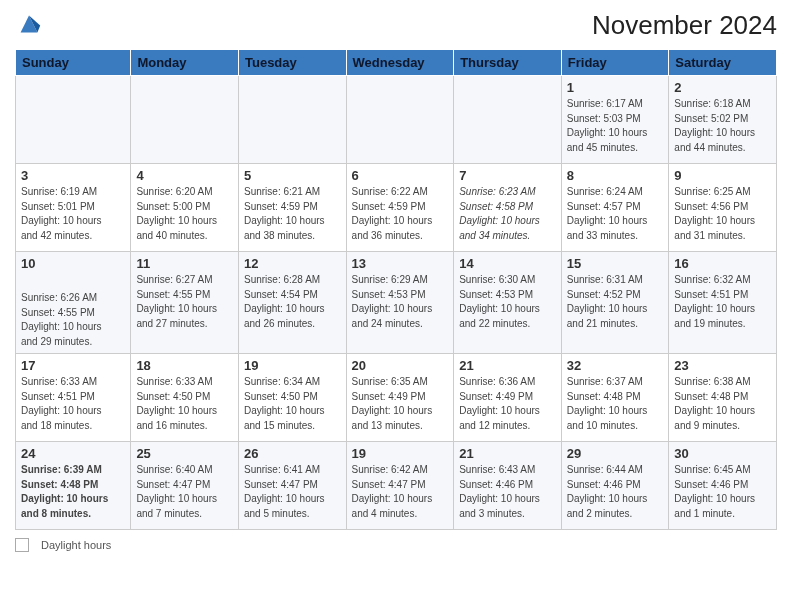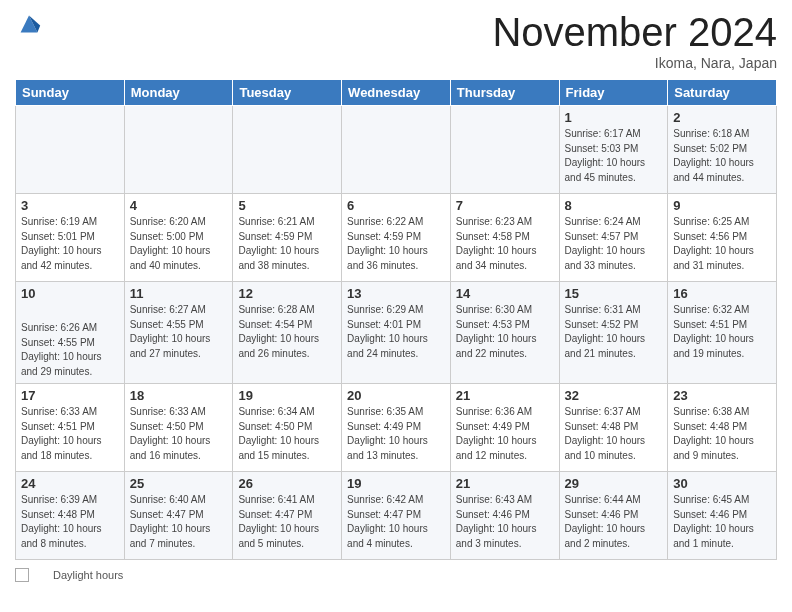--- a/index.html
+++ b/index.html
@@ -24,35 +24,35 @@
     .logo-general { color: #333; }
     .logo-blue { color: #3a7abf; }
     .logo-icon {
       width: 28px;
       height: 28px;
     }
     .title-block {
       text-align: right;
     }
     .month-title {
-      font-size: 40px;
+      font-size: 26px;
       font-weight: normal;
       color: #222;
     }
     .subtitle {
       font-size: 14px;
       color: #555;
     }
     table {
       width: 100%;
       border-collapse: collapse;
     }
     thead tr th {
       background: #3a7abf;
-      color: #ffffff;
+      color: #0f172a;
       font-size: 13px;
       font-weight: bold;
       padding: 5px 6px;
       text-align: left;
       border: 1px solid #fff;
     }
     tbody tr td {
       border: 1px solid #ccc;
       vertical-align: top;
       padding: 4px 5px;
@@ -76,21 +76,21 @@
     .day-info {
       font-size: 10px;
       color: #444;
       line-height: 1.45;
     }
     .empty { background: #fff !important; }
     tbody tr:nth-child(odd) td.empty { background: #f5f7fa !important; }
     .legend {
       display: flex;
       align-items: center;
-      gap: 24px;
+      gap: 12px;
       margin-top: 8px;
       font-size: 11px;
       color: #555;
     }
     .legend-box {
       width: 14px; height: 14px;
       background: #fff;
       border: 1px solid #aaa;
       display: inline-block;
     }
@@ -100,21 +100,20 @@
 
 <div class="header">
   <div class="logo">
     <svg class="logo-icon" viewBox="0 0 40 40" xmlns="http://www.w3.org/2000/svg">
       <polygon points="8,32 20,8 32,32" fill="#3a7abf"></polygon>
       <polygon points="20,8 32,32 36,22" fill="#1a5a9f"></polygon>
     </svg>
   </div>
   <div class="title-block">
     <div class="month-title">November 2024</div>
-    <div class="subtitle">Ikoma, Nara, Japan</div>
   </div>
 </div>
 
 <table>
   <thead>
     <tr>
     <th>Sunday</th>
         <th>Monday</th>
         <th>Tuesday</th>
         <th>Wednesday</th>
@@ -169,21 +168,21 @@
         </td>
         <td>
           <div class="day-num">6</div>
           <div class="day-info" style="white-space: pre-line;">Sunrise: 6:22 AM
 Sunset: 4:59 PM
 Daylight: 10 hours
 and 36 minutes.</div>
         </td>
         <td>
           <div class="day-num">7</div>
-          <div class="day-info" style="white-space: pre-line;">Sunrise: 6:23 AM
+          <div class="day-info" style="white-space: pre-line; font-style: italic;">Sunrise: 6:23 AM
 Sunset: 4:58 PM
 Daylight: 10 hours
 and 34 minutes.</div>
         </td>
         <td>
           <div class="day-num">8</div>
           <div class="day-info" style="white-space: pre-line;">Sunrise: 6:24 AM
 Sunset: 4:57 PM
 Daylight: 10 hours
 and 33 minutes.</div>
@@ -214,21 +213,21 @@
         <td>
           <div class="day-num">12</div>
           <div class="day-info" style="white-space: pre-line;">Sunrise: 6:28 AM
 Sunset: 4:54 PM
 Daylight: 10 hours
 and 26 minutes.</div>
         </td>
         <td>
           <div class="day-num">13</div>
           <div class="day-info" style="white-space: pre-line;">Sunrise: 6:29 AM
-Sunset: 4:01 PM
+Sunset: 4:53 PM
 Daylight: 10 hours
 and 24 minutes.</div>
         </td>
         <td>
           <div class="day-num">14</div>
           <div class="day-info" style="white-space: pre-line;">Sunrise: 6:30 AM
 Sunset: 4:53 PM
 Daylight: 10 hours
 and 22 minutes.</div>
         </td>
@@ -294,21 +293,21 @@
           <div class="day-num">23</div>
           <div class="day-info" style="white-space: pre-line;">Sunrise: 6:38 AM
 Sunset: 4:48 PM
 Daylight: 10 hours
 and 9 minutes.</div>
         </td>
       </tr>
       <tr>
         <td>
           <div class="day-num">24</div>
-          <div class="day-info" style="white-space: pre-line;">Sunrise: 6:39 AM
+          <div class="day-info" style="white-space: pre-line; font-weight: bold;">Sunrise: 6:39 AM
 Sunset: 4:48 PM
 Daylight: 10 hours
 and 8 minutes.</div>
         </td>
         <td>
           <div class="day-num">25</div>
           <div class="day-info" style="white-space: pre-line;">Sunrise: 6:40 AM
 Sunset: 4:47 PM
 Daylight: 10 hours
 and 7 minutes.</div>

